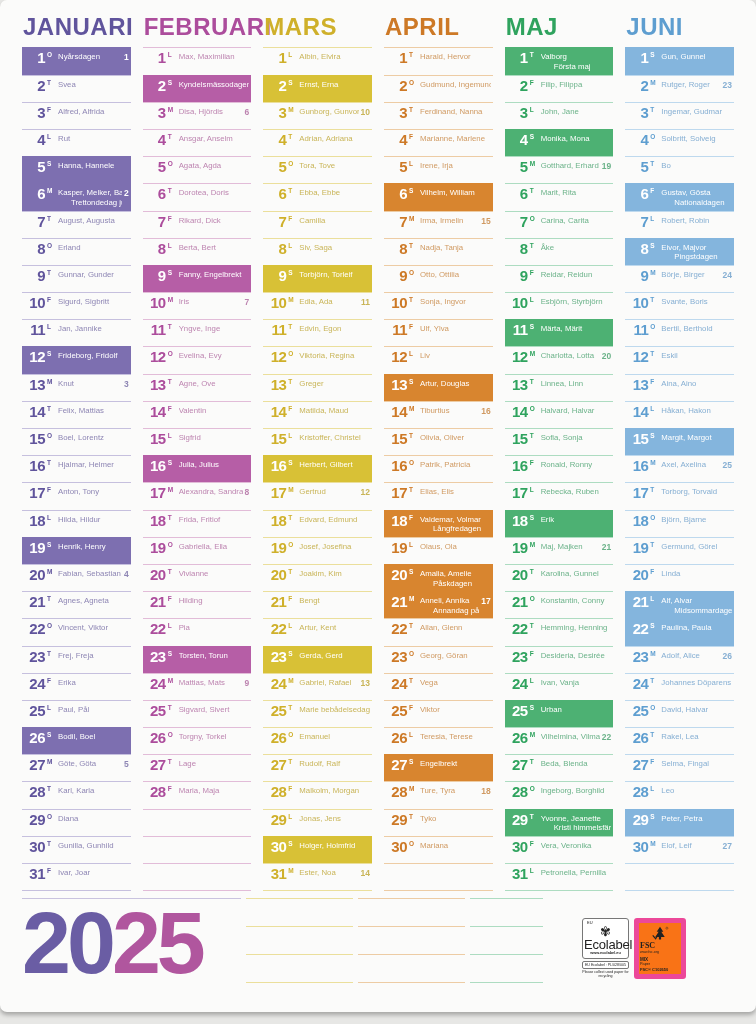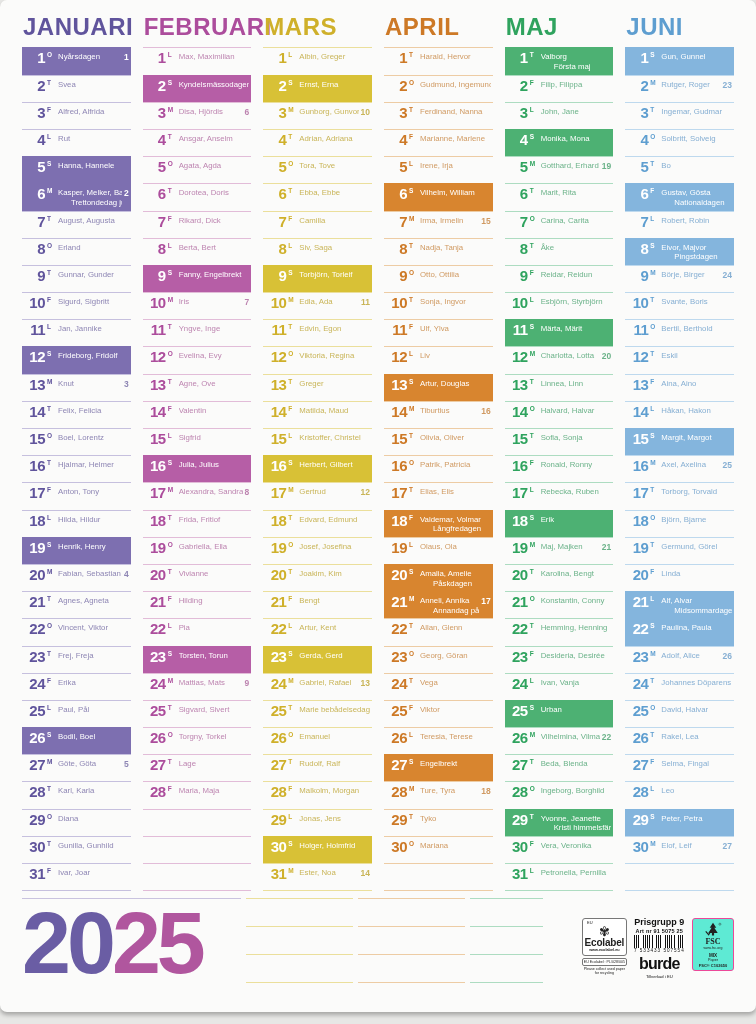--- a/index.html
+++ b/index.html
@@ -23,32 +23,32 @@
   .bottom{display:grid;grid-template-columns:repeat(6,1fr);column-gap:5px;margin-top:7px;height:104px;}
   .year{grid-column:1/span 2;border-top:1px solid #c9c3df;padding-top:8px;display:flex;}
   .year b{font-size:88px;font-weight:700;line-height:.82;letter-spacing:-4px;}
   .ruled{display:block;}
   .rule{height:27px;border-top:1px solid #ccc;}
   .logos{grid-column:6;justify-self:end;width:152px;display:flex;gap:5px;align-items:flex-start;margin-top:20px;}
   .ecolabel{width:47px;text-align:center;color:#222;}
   .eco-box{border:1px solid #777;border-radius:3px;background:#fff;padding:2px 1px 1px;}
   .eco-flower{font-size:13px;line-height:1;}
   .eco-eu{font-size:4px;display:block;text-align:left;margin-left:3px;line-height:1;}
-  .eco-name{font-size:10px;font-weight:700;line-height:1;letter-spacing:-.2px;}
+  .eco-name{font-size:13px;font-weight:400;line-height:1;letter-spacing:-.2px;}
   .eco-url{font-size:3.8px;font-weight:700;line-height:1.4;}
   .eco-lic{border:1px solid #777;border-radius:2px;margin-top:2px;font-size:3.6px;padding:1px 0;background:#fff;}
   .eco-note{font-size:3.6px;line-height:1.3;margin-top:1px;}
   .pricebox{width:58px;text-align:center;color:#111;}
   .prisgrupp{font-size:9px;font-weight:700;line-height:1.1;}
   .artnr{font-size:5.5px;font-weight:700;letter-spacing:.2px;}
   .barcode{height:13px;margin:1px 2px 0;background:repeating-linear-gradient(90deg,#111 0 1px,#fff 1px 2.2px,#111 2.2px 2.8px,#fff 2.8px 4.4px);}
   .bc-digits{font-size:4.6px;letter-spacing:1px;line-height:1.1;}
   .brand{font-size:16px;font-weight:700;letter-spacing:-.8px;line-height:1.1;margin-top:2px;}
   .made{font-size:4.2px;margin-top:1px;}
-  .fsc{width:40px;border:1px solid #ec4899;border-radius:3px;background:#5eead4;text-align:center;padding:3px 1px 2px;color:#222;}
+  .fsc{width:40px;border:5px solid #ec4899;border-radius:3px;background:#f97316;text-align:left;padding:3px 1px 2px;color:#222;}
   .fsc svg{display:block;margin:0 auto;}
   .fsc-name{font-size:8px;font-weight:700;font-family:"Liberation Serif",serif;line-height:1;}
   .fsc-url{font-size:3.5px;line-height:1.4;}
   .fsc-mix{font-size:4.6px;font-weight:700;margin-top:2px;}
   .fsc-paper{font-size:3.8px;}
   .fsc-cert{font-size:4px;font-weight:700;margin-top:1px;}
 </style>
 </head>
 <body>
 
@@ -122,21 +122,21 @@
             </div>
             <div class="day-row">
               <span class="num">13</span>
               <span class="wd">M</span>
               <span class="names">Knut</span>
               <span class="week">3</span>
             </div>
             <div class="day-row">
               <span class="num">14</span>
               <span class="wd">T</span>
-              <span class="names">Felix, Felicia</span>
+              <span class="names">Felix, Mattias</span>
             </div>
             <div class="day-row">
               <span class="num">15</span>
               <span class="wd">O</span>
               <span class="names">Boel, Lorentz</span>
             </div>
             <div class="day-row">
               <span class="num">16</span>
               <span class="wd">T</span>
               <span class="names">Hjalmar, Helmer</span>
@@ -371,21 +371,21 @@
             <div class="empty-row"></div>
             <div class="empty-row"></div>
           </div>
         </section>
         <section class="month" style="--main: #cfb02a; --band: #d8c136; --line: #ebdf9b; --muted: #c9b558;">
           <h2 class="month-title">MARS</h2>
           <div class="rows">
             <div class="day-row">
               <span class="num">1</span>
               <span class="wd">L</span>
-              <span class="names">Albin, Greger</span>
+              <span class="names">Albin, Elvira</span>
             </div>
             <div class="day-row hl">
               <span class="num">2</span>
               <span class="wd">S</span>
               <span class="names">Ernst, Erna</span>
             </div>
             <div class="day-row">
               <span class="num">3</span>
               <span class="wd">M</span>
               <span class="names">Gunborg, Gunvor</span>
@@ -794,21 +794,21 @@
             </div>
             <div class="day-row">
               <span class="num">19</span>
               <span class="wd">M</span>
               <span class="names">Maj, Majken</span>
               <span class="week">21</span>
             </div>
             <div class="day-row">
               <span class="num">20</span>
               <span class="wd">T</span>
-              <span class="names">Karolina, Bengt</span>
+              <span class="names">Karolina, Gunnel</span>
             </div>
             <div class="day-row">
               <span class="num">21</span>
               <span class="wd">O</span>
               <span class="names">Konstantin, Conny</span>
             </div>
             <div class="day-row">
               <span class="num">22</span>
               <span class="wd">T</span>
               <span class="names">Hemming, Henning</span>
@@ -1053,28 +1053,20 @@
           <div class="eco-box">
             <span class="eco-eu">EU</span>
             <div class="eco-flower">✾</div>
             <div class="eco-name">Ecolabel</div>
             <div class="eco-url">www.ecolabel.eu</div>
           </div>
           <div class="eco-lic">EU Ecolabel : PL/028/005</div>
           <div class="eco-note">Please collect used paper for recycling</div>
         </div>
 
-        <div class="pricebox">
-          <div class="prisgrupp">Prisgrupp 9</div>
-          <div class="artnr">Art nr 91 5075 25</div>
-          <div class="barcode"></div>
-          <div class="bc-digits">7 533433 507554</div>
-          <div class="brand">burde</div>
-          <div class="made">Tillverkad i EU</div>
-        </div>
 
         <div class="fsc">
           <svg width="18" height="16" viewBox="0 0 24 22">
             <path d="M12 1 L16.5 8 H13.8 L18.5 15 H13.5 V18.5 H10.5 V15 H5.5 L10.2 8 H7.5 Z" fill="#222"></path>
             <path d="M2 13 L6 17.5 L11 9" fill="none" stroke="#222" stroke-width="1.6"></path>
             <circle cx="21.5" cy="3" r="1.4" fill="none" stroke="#222" stroke-width="0.6"></circle>
           </svg>
           <div class="fsc-name">FSC</div>
           <div class="fsc-url">www.fsc.org</div>
           <div class="fsc-mix">MIX</div>

